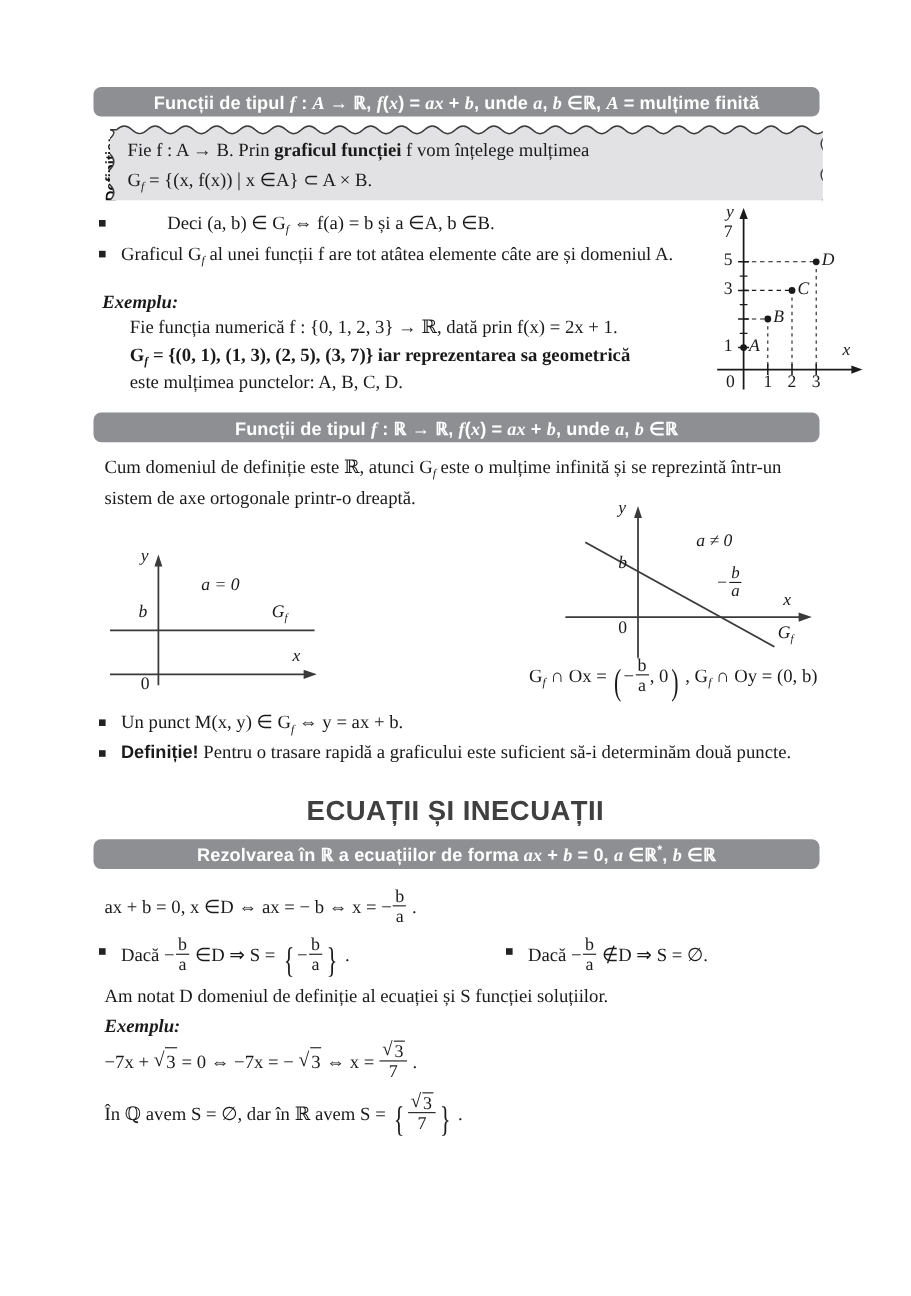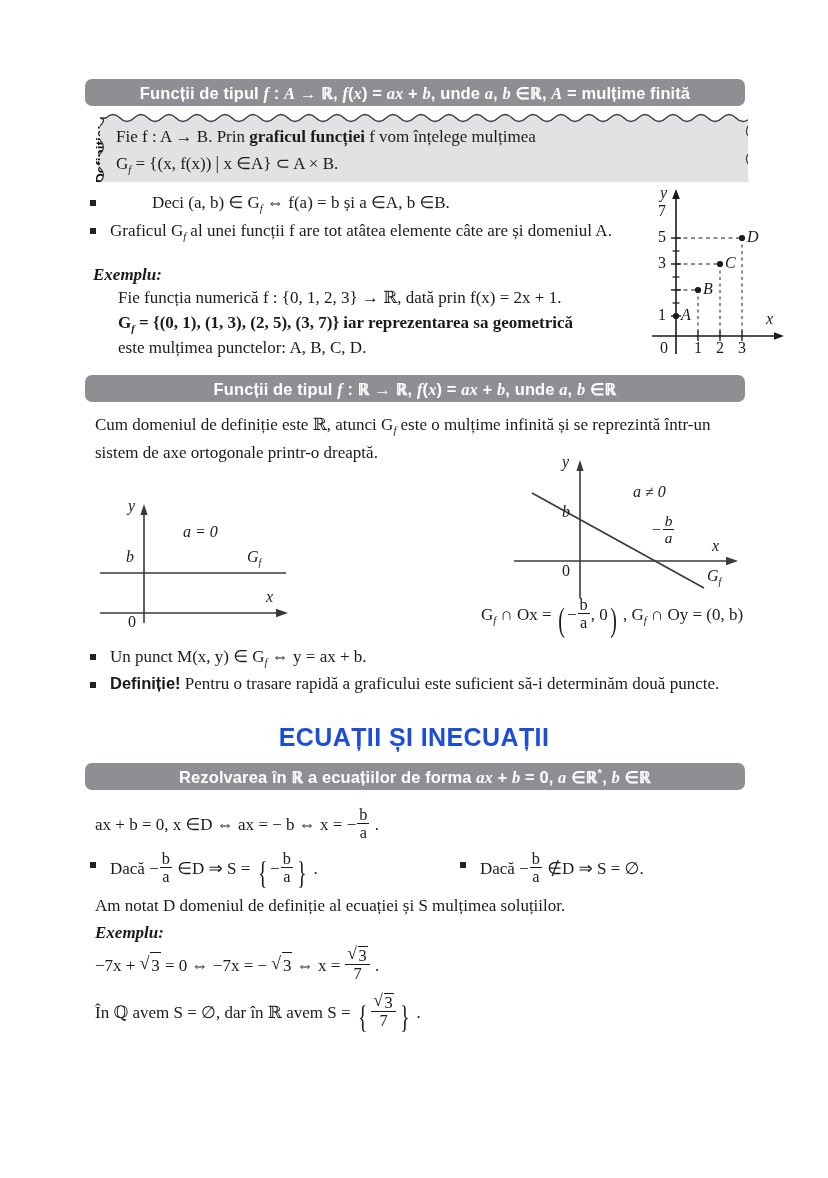--- a/index.html
+++ b/index.html
@@ -78,21 +78,21 @@
   
   .brace { display:inline-block; font-size:1.9em; vertical-align:-0.33em; font-weight:300;
            transform:scaleX(.62); }
   .parenbig { display:inline-block; font-size:1.95em; vertical-align:-0.34em;
               transform:scaleX(.6); }
 
   
   .h-main {
     position:absolute; width:100%; text-align:center;
     font-family:"Liberation Sans", sans-serif; font-weight:bold;
-    font-size:25px; letter-spacing:.4px; color:#1d4ed8;
+    font-size:25px; letter-spacing:.4px; color:#404040;
   }
 
   
   .fig { position:absolute; }
   .fig svg { display:block; }
   .lbl {
     position:absolute; font-family:"Liberation Serif", serif;
     font-style:italic; font-size:16px; color:#1a1a1a; white-space:nowrap;
   }
   .lbl.up { font-style:normal; }
@@ -308,21 +308,21 @@
   <div class="txt" style="left:110px; top:850px;">
     Dacă −<span class="frac"><span class="n it">b</span><span class="d it">a</span></span> ∈<span class="it">D</span> ⇒ <span class="it">S</span> =
     <span class="brace">{</span>−<span class="frac"><span class="n it">b</span><span class="d it">a</span></span><span class="brace">}</span> .
   </div>
 
   <div class="bullet" style="left:460px; top:862px;"></div>
   <div class="txt" style="left:480px; top:850px;">
     Dacă −<span class="frac"><span class="n it">b</span><span class="d it">a</span></span> ∉<span class="it">D</span> ⇒ <span class="it">S</span> = ∅.
   </div>
 
-  <div class="txt" style="left:95px; top:893px;">Am notat D domeniul de definiție al ecuației și S mulțimea soluțiilor.</div>
+  <div class="txt" style="left:95px; top:893px;">Am notat D domeniul de definiție al ecuației și S funcției soluțiilor.</div>
 
   <div class="txt bi" style="left:95px; top:920px;">Exemplu:</div>
 
   <div class="txt" style="left:95px; top:946px;">
     −7<span class="it">x</span> + <span class="sqrt"><span class="rad">3</span></span> = 0 ⇔ −7<span class="it">x</span> = − <span class="sqrt"><span class="rad">3</span></span> ⇔ <span class="it">x</span> =
     <span class="frac"><span class="n"><span class="sqrt"><span class="rad">3</span></span></span><span class="d">7</span></span> .
   </div>
 
   <div class="txt" style="left:95px; top:993px;">
     În <span class="bb">ℚ</span> avem <span class="it">S</span> = ∅, dar în <span class="bb">ℝ</span> avem <span class="it">S</span> =

